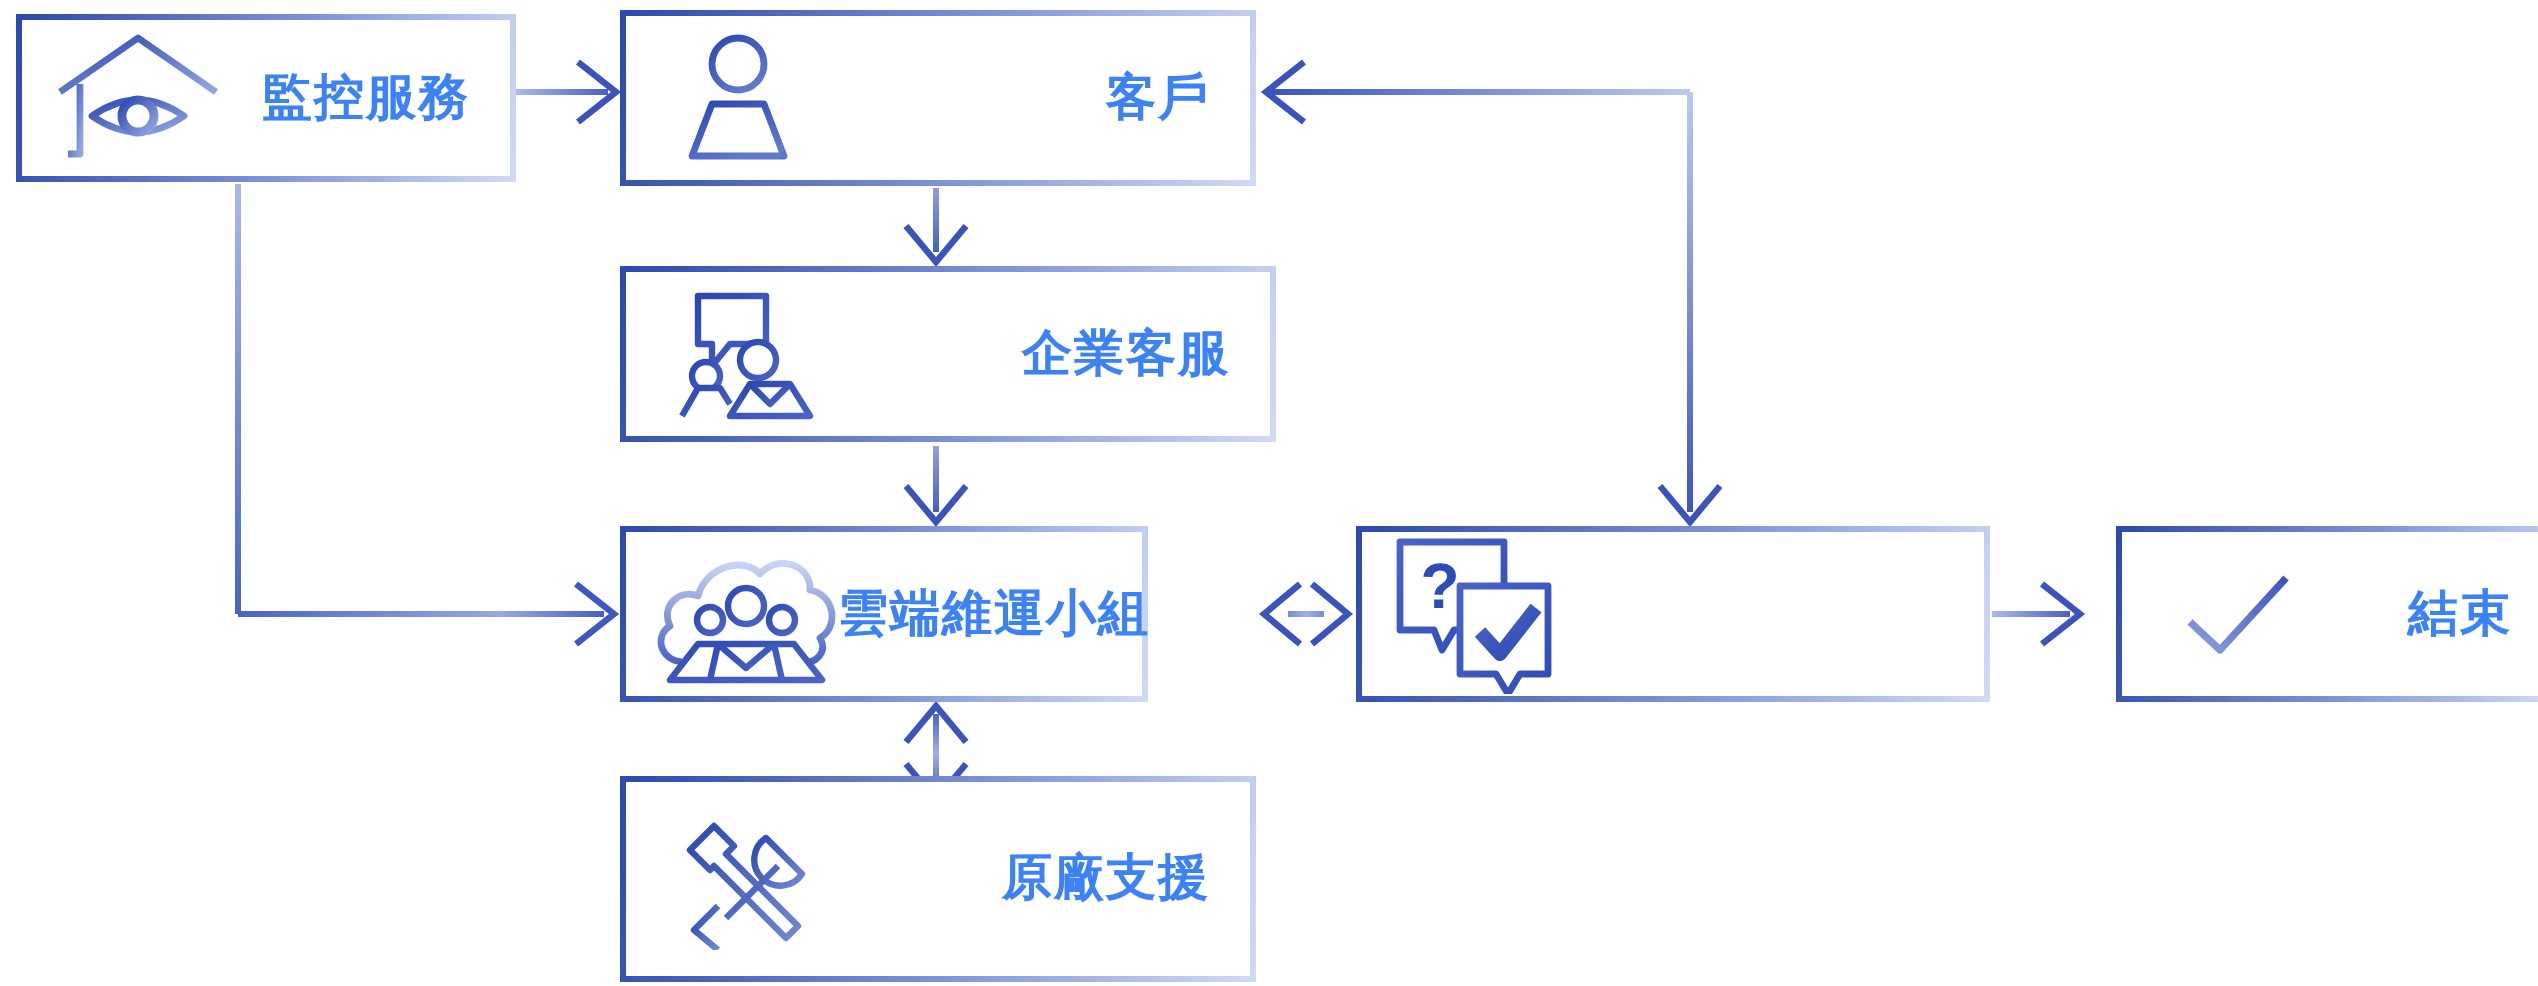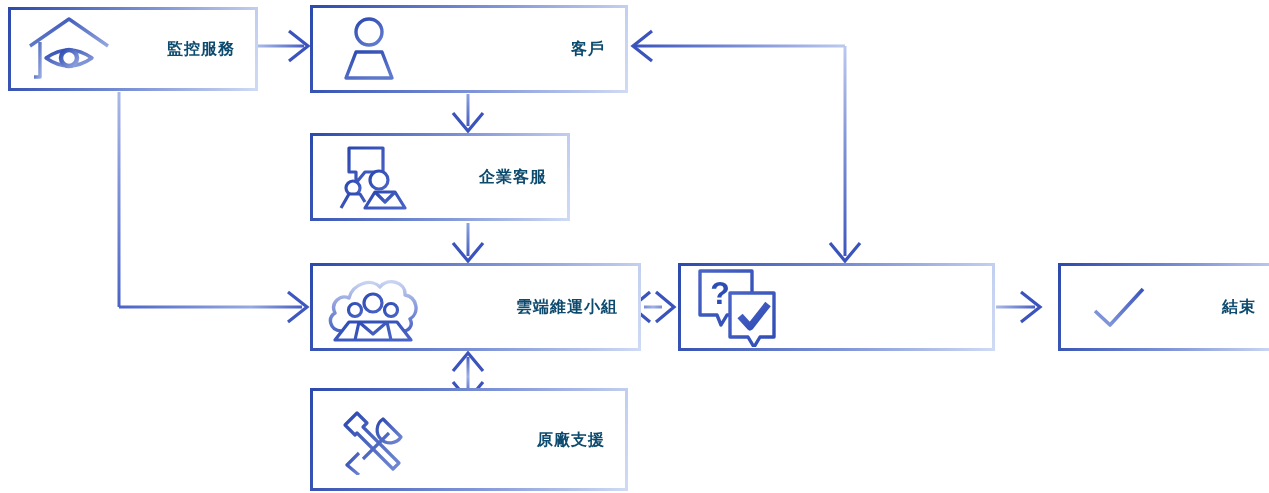--- a/index.html
+++ b/index.html
@@ -17,22 +17,22 @@
     display:flex;
     align-items:center;
     background:#ffffff;
     border:3px solid;
     border-image:linear-gradient(105deg,#2c49ad 0%,#7f94d8 55%,#cfdaf4 100%) 1;
   }
   .node .icon{display:flex;align-items:center;justify-content:center;flex:0 0 auto;}
   .node .label{
     margin-left:auto;
     padding-right:20px;
-    color:#0c4a6e;
-    font-size:16px;
+    color:#3b82f6;
+    font-size:25px;
     font-weight:700;
     letter-spacing:1px;
     white-space:nowrap;
     line-height:1;
   }
 </style>
 </head>
 <body>
 
 <div class="canvas">
@@ -146,21 +146,21 @@
         </defs>
         <g stroke="url(#gi2)" fill="none" stroke-width="3.4" stroke-linejoin="round">
           <circle cx="28" cy="15" r="13"></circle>
           <path d="M5,61 L15,35 H41 L51,61 Z"></path>
         </g>
       </svg>
     </span>
     <span class="label">客戶</span>
   </div>
 
-  <div class="node" style="left:310px;top:133px;width:260px;height:88px">
+  <div class="node" style="left:310px;top:133px;width:328px;height:88px">
     <span class="icon" style="margin-left:26px">
       <svg width="68" height="66" viewBox="0 0 68 66">
         <defs>
           <linearGradient id="gi3" x1="0" y1="0" x2="1" y2="1">
             <stop offset="0" stop-color="#2b48b0"></stop>
               <stop offset="1" stop-color="#4a63c6"></stop>
           </linearGradient>
         </defs>
         <g stroke="url(#gi3)" fill="none" stroke-width="3.2" stroke-linejoin="round">
           <path d="M10,4 H44 V28 H26 L17,39 V28 H10 Z"></path>
@@ -168,21 +168,21 @@
           <path d="M2,64 L10,50 H21 L26,58" fill="#ffffff"></path>
           <circle cx="40" cy="36" r="9" fill="#ffffff"></circle>
           <path d="M26,64 L36,48 H56 L66,64 Z" fill="#ffffff"></path>
           <path d="M36,48 L46,58 L56,48"></path>
         </g>
       </svg>
     </span>
     <span class="label">企業客服</span>
   </div>
 
-  <div class="node" style="left:310px;top:263px;width:331px;height:88px">
+  <div class="node" style="left:310px;top:263px;width:264px;height:88px">
     <span class="icon" style="margin-left:14px">
       <svg width="92" height="74" viewBox="0 0 92 74">
         <defs>
           <linearGradient id="gi4a" x1="0" y1="0" x2="0" y2="1">
             <stop offset="0" stop-color="#c9d4f2"></stop>
               <stop offset="1" stop-color="#4a63c6"></stop>
           </linearGradient>
           <linearGradient id="gi4b" x1="0" y1="0" x2="1" y2="1">
             <stop offset="0" stop-color="#2e4cb5"></stop>
               <stop offset="1" stop-color="#4a63c6"></stop>

